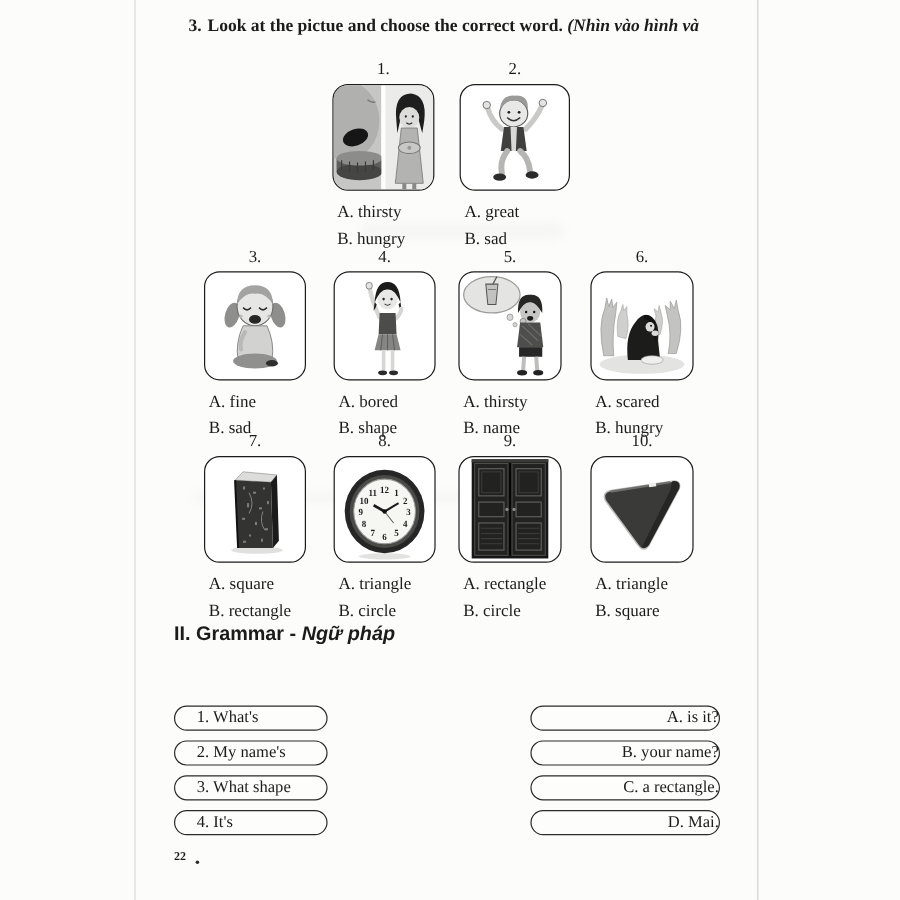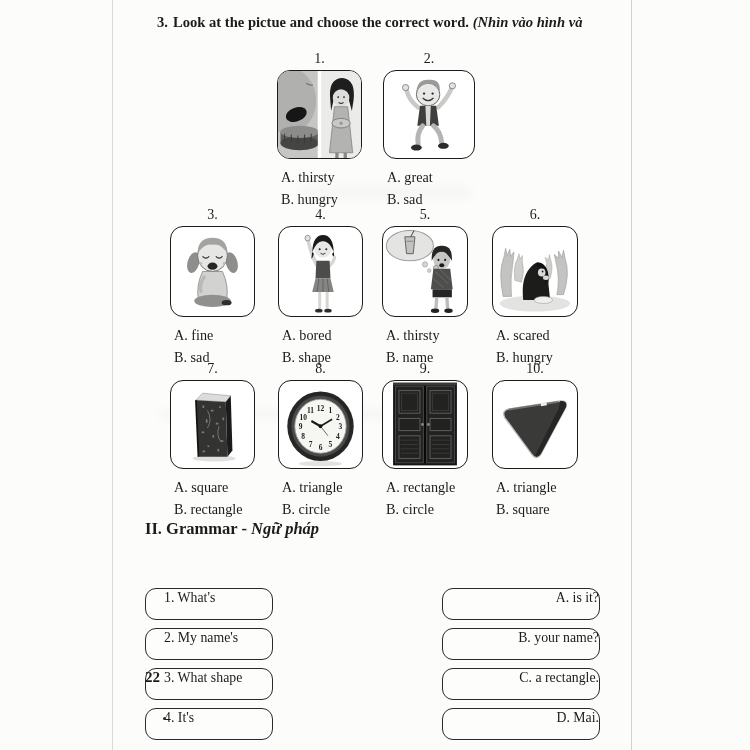--- a/index.html
+++ b/index.html
@@ -19,35 +19,35 @@
   
   .pic-item{position:absolute;}
   .pic-num{text-align:center;font-size:14px;line-height:22px;height:22px;}
   .pic-box{border:1.7px solid #1b1b1b;border-radius:13px;background:#fff;overflow:hidden;}
   .pic-box svg{display:block;width:100%;height:100%;}
   .opt{font-size:14.2px;line-height:21.5px;margin-left:4px;white-space:nowrap;}
   .opt.first{margin-top:8px;}
   .cn{font-family:"Liberation Serif",serif;font-weight:bold;font-size:9px;fill:#1d1d1d;text-anchor:middle;}
 
   
-  .gram-head{position:absolute;left:145px;top:519px;font-family:Liberation Serif, serif;
+  .gram-head{position:absolute;left:145px;top:519px;font-family:Liberation Sans, sans-serif;
              font-size:16.5px;font-weight:bold;white-space:nowrap;}
   .gram-head .vi{font-style:italic;}
   .ex1-head{position:absolute;left:147px;top:545px;font-size:14.6px;font-weight:bold;line-height:21px;white-space:nowrap;}
   .ex1-head .line2{margin-left:23px;}
 
   
   .match-col{position:absolute;display:flex;flex-direction:column;gap:8px;}
   .match-col.left{left:145px;top:588px;width:128px;}
   .match-col.right{left:442px;top:588px;width:158px;text-align:right;}
-  .pill{box-sizing:border-box;height:32px;border:1.6px solid #2a2a2a;border-radius:11px;
+  .pill{box-sizing:border-box;height:21px;border:1.6px solid #2a2a2a;border-radius:11px;
         background:#fdfdfb;font-size:13.8px;line-height:18px;padding-left:18px;white-space:nowrap;}
   .match-col.right .pill{padding-left:21px;}
 
-  .page-num{position:absolute;left:145px;top:669px;font-size:15px;font-weight:bold;}
+  .page-num{position:absolute;left:145px;top:709px;font-size:10px;font-weight:bold;}
   .page-dot{position:absolute;left:163px;top:717px;width:3px;height:3px;border-radius:50%;background:#2b2b2b;}
 </style>
 </head>
 <body>
 
 <div class="page">
   <div class="edge left"></div>
   <div class="edge right"></div>
   <div class="smudge" style="left:300px;top:186px;width:170px;height:13px;"></div>
   <div class="smudge" style="left:160px;top:410px;width:300px;height:9px;"></div>

